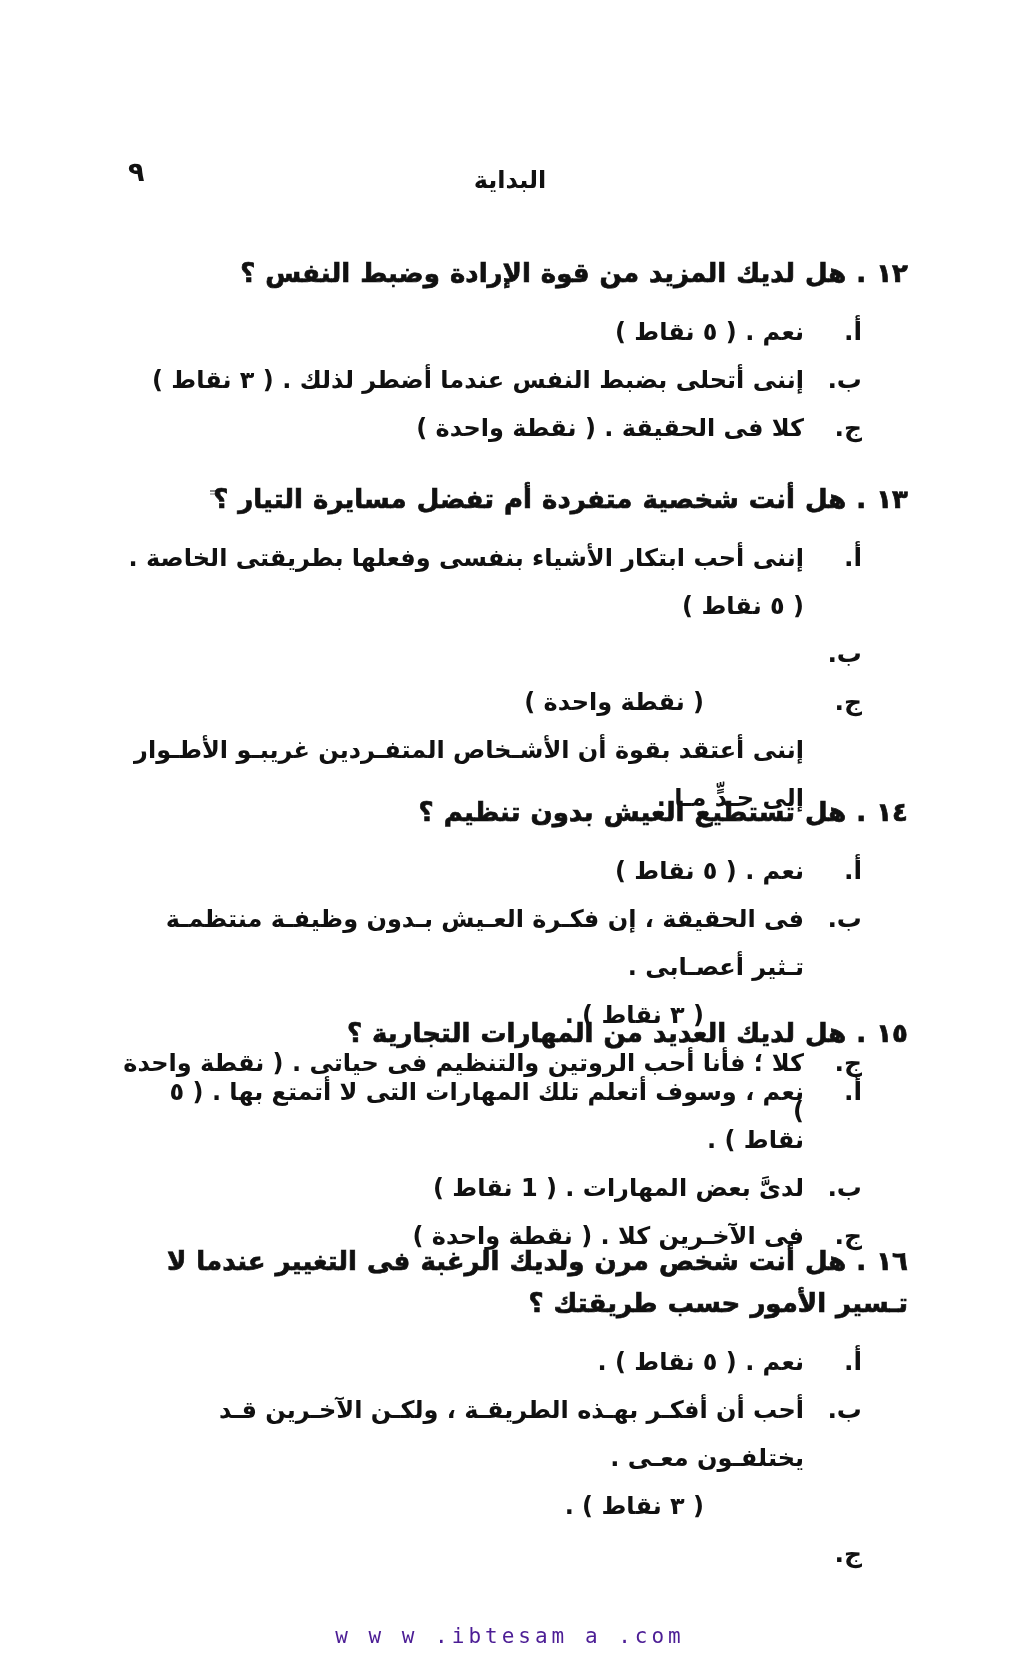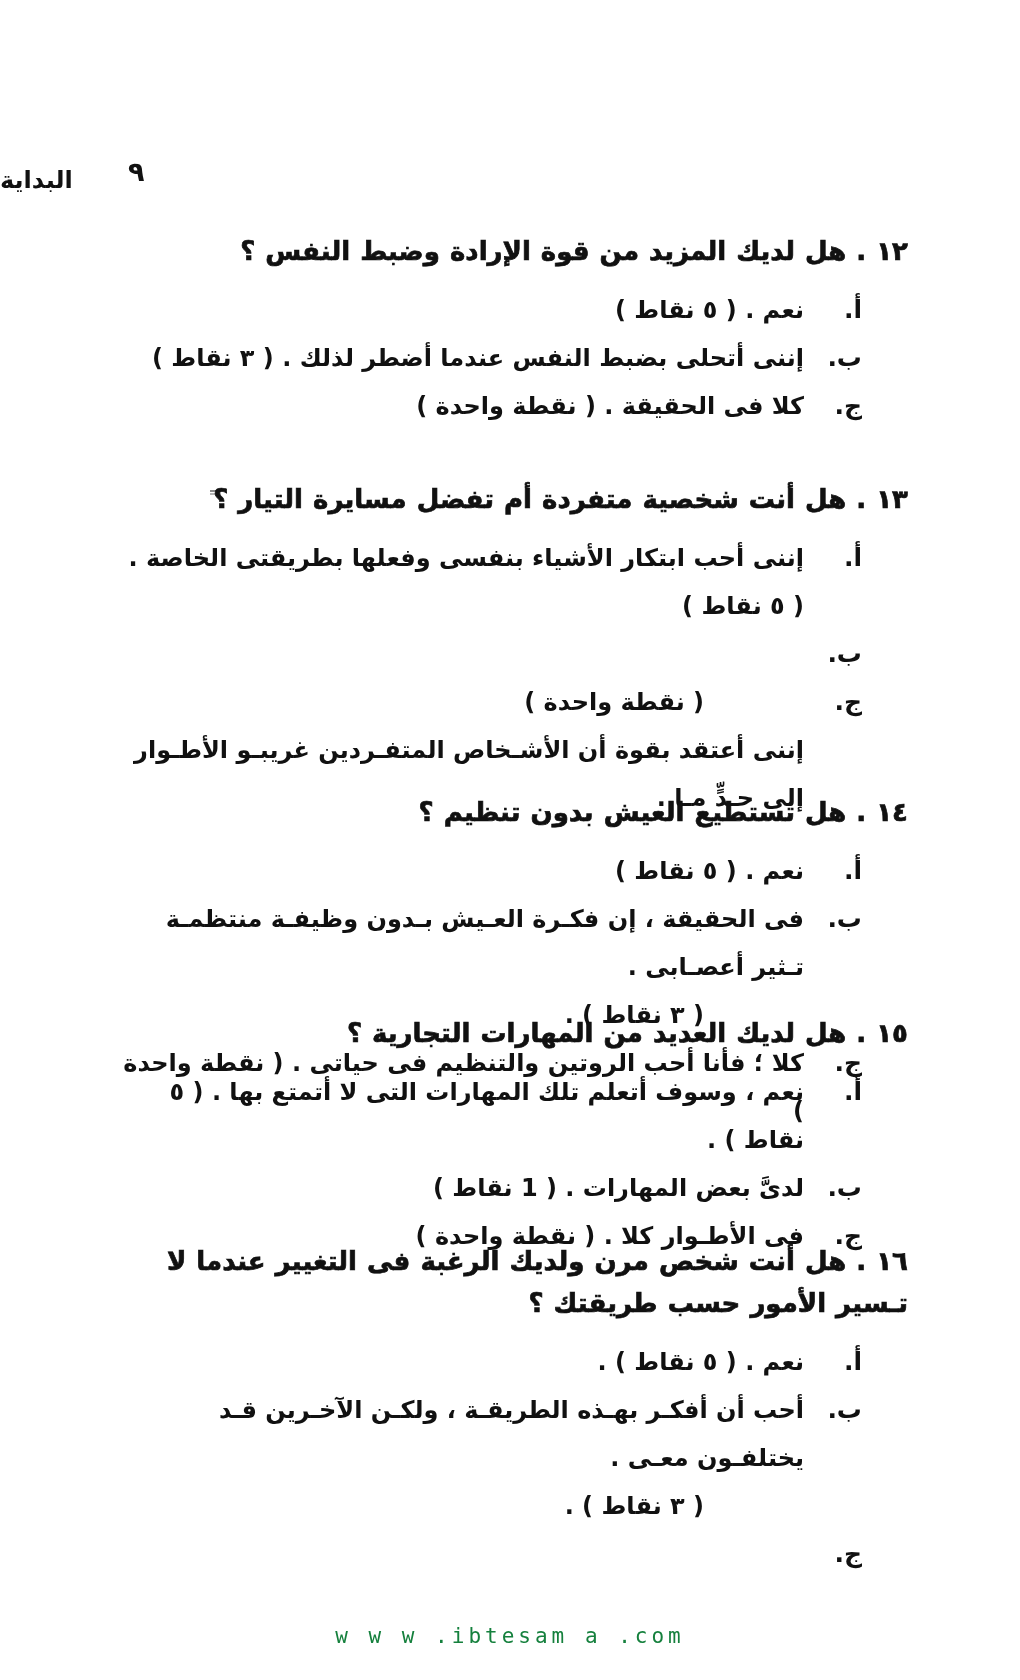--- a/index.html
+++ b/index.html
@@ -12,42 +12,42 @@
   .page {
     position: relative;
     width: 1020px; height: 1680px;
     background: #ffffff;
     direction: rtl;
     color: #111111;
     font-weight: bold;
   }
   .header-title {
     position: absolute; top: 163px; left: 0; right: 0;
-    text-align: left;
+    text-align: center;
     font-size: 24px; line-height: 34px;
   }
   .page-number {
     position: absolute; top: 155px; left: 128px;
     font-size: 27px; line-height: 34px;
   }
   .question { position: absolute; right: 112px; left: 116px; }
   .q-heading {
     font-size: 26px; line-height: 42px; margin-bottom: 14px;
     -webkit-text-stroke: 0.7px #111111;
     word-spacing: 1px;
   }
   .option { display: flex; align-items: flex-start; padding-right: 46px; }
   .letter {
     flex: 0 0 58px; width: 58px;
     font-size: 25px; line-height: 48px;
   }
   .opt-text { flex: 1 1 auto; }
   .line { font-size: 24px; line-height: 48px; }
   .cont { margin-right: 100px; }
-  .q12 { top: 230px; }
+  .q12 { top: 252px; }
   .q13 { top: 478px; }
   .q14 { top: 748px; margin-top: 43px; }
   .q15 { top: 1012px; }
   .q16 { top: 1240px; }
   .artifact {
     position: absolute; top: 490px; left: 210px;
     width: 11px; height: 5px;
     border-top: 2px solid #8a8a8a; border-bottom: 2px solid #b5b5b5;
   }
   .watermark {
@@ -143,21 +143,21 @@
     </div>
     <div class="option">
       <span class="letter">ب.</span>
       <div class="opt-text">
         <div class="line">لدىَّ بعض المهارات . ( 1 نقاط )</div>
       </div>
     </div>
     <div class="option">
       <span class="letter">ج.</span>
       <div class="opt-text">
-        <div class="line">فى الأطـوار كلا . ( نقطة واحدة )</div>
+        <div class="line">فى الآخـرين كلا . ( نقطة واحدة )</div>
       </div>
     </div>
   </div>
 
   <div class="question q16">
     <div class="q-heading">١٦ . هل أنت شخص مرن ولديك الرغبة فى التغيير عندما لا تـسير الأمور حسب طريقتك ؟</div>
     <div class="option">
       <span class="letter">أ.</span>
       <div class="opt-text">
         <div class="line">نعم . ( ٥ نقاط ) .</div>
@@ -168,15 +168,15 @@
       <div class="opt-text">
         <div class="line">أحب أن أفكـر بهـذه الطريقـة ، ولكـن الآخـرين قـد يختلفـون معـى .</div>
         <div class="line cont">( ٣ نقاط ) .</div>
       </div>
     </div>
     <div class="option">
       <span class="letter">ج.</span>
     </div>
   </div>
 
-  <div class="watermark" style="color: #15803d;">w w w .ibtesam a .com</div>
+  <div class="watermark" style="color: #4c1d95;">w w w .ibtesam a .com</div>
 
 </div>
 
 </body></html>

